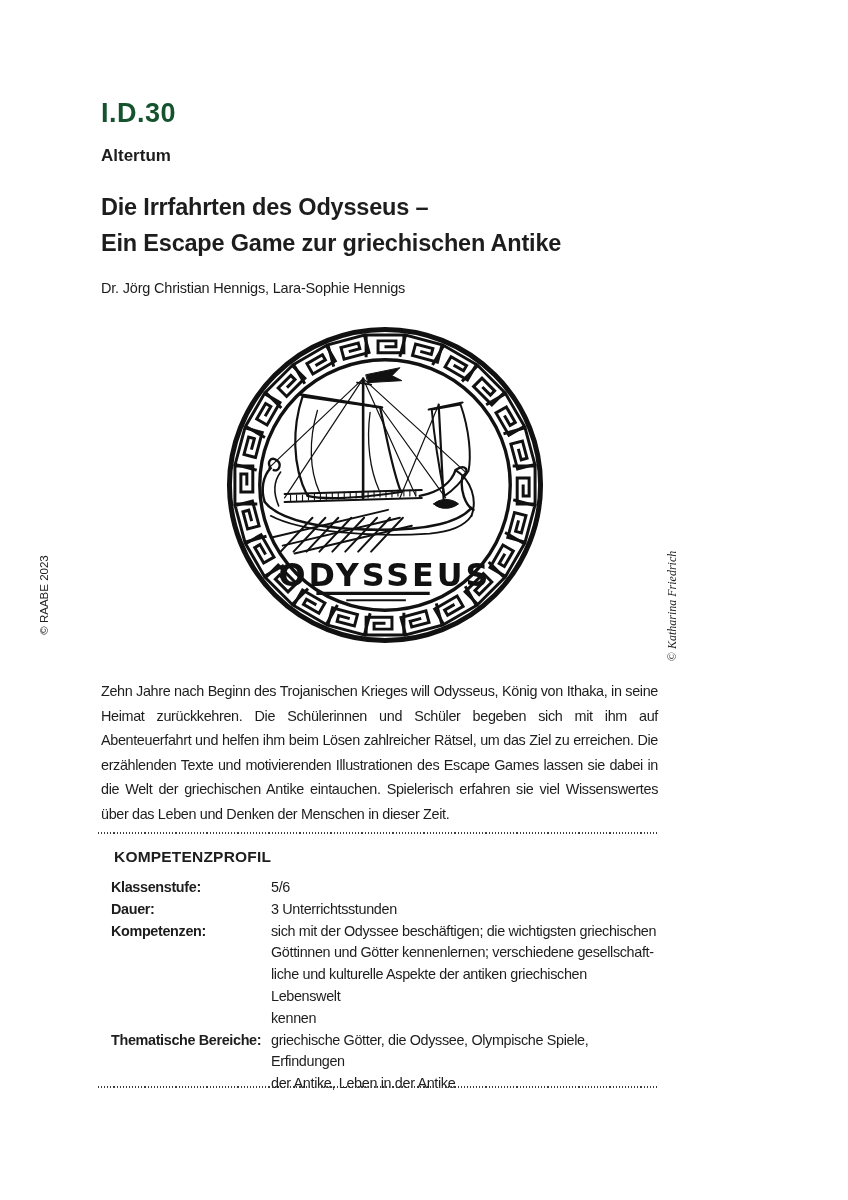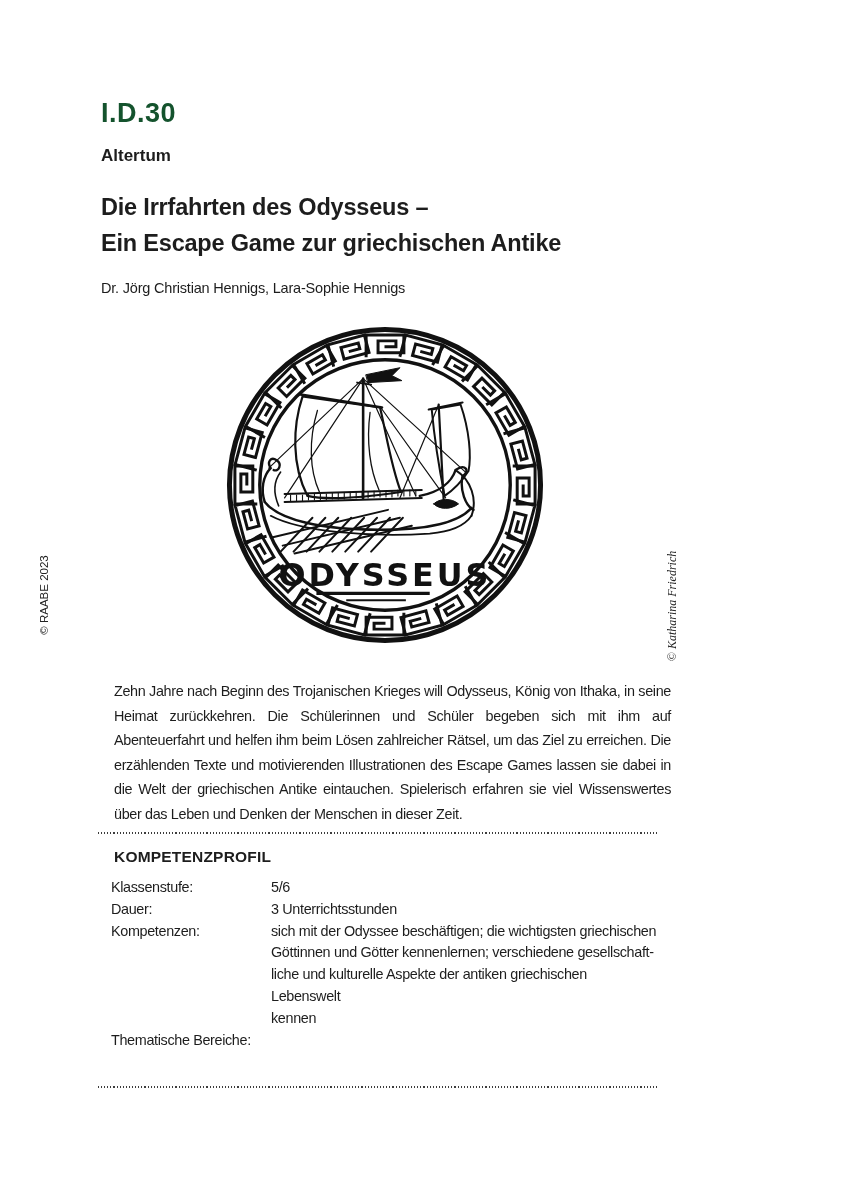--- a/index.html
+++ b/index.html
@@ -28,39 +28,39 @@
     position:absolute;font-size:11.5px;color:#222;white-space:nowrap;
   }
   .credit-left{
     left:44px;top:595px;transform:translate(-50%,-50%) rotate(-90deg);
   }
   .credit-right{
     left:672px;top:606px;transform:translate(-50%,-50%) rotate(-90deg);
     font-style:italic;font-family:"Liberation Serif",serif;font-size:12px;
   }
   .intro{
-    position:absolute;left:114px;top:679px;width:557px;
+    position:absolute;left:101px;top:679px;width:557px;
     font-size:14.4px;line-height:24.6px;text-align:justify;letter-spacing:-0.35px;
   }
   .dotted-rule{
     position:absolute;left:98px;width:561px;height:2px;
     background-image:repeating-linear-gradient(90deg,#3c3c3c 0 1.1px,transparent 1.1px 3.1px);
   }
   .rule-top{top:832px;}
   .rule-bottom{top:1086px;}
   .kp-heading{
     position:absolute;left:114px;top:848px;font-size:15.5px;font-weight:bold;
     letter-spacing:.2px;
   }
   .kp-table{
     position:absolute;left:111px;top:877px;width:546px;
     font-size:14.4px;line-height:21.8px;letter-spacing:-0.35px;
   }
   .kp-row{display:flex;align-items:flex-start;}
-  .kp-label{width:160px;flex:0 0 160px;font-weight:normal;}
+  .kp-label{width:160px;flex:0 0 160px;font-weight:bold;}
   .kp-value{flex:1;white-space:pre-line;}
 </style>
 </head>
 <body>
 
 <div class="doc-code">I.D.30</div>
 <div class="category">Altertum</div>
 <div class="page-title">Die Irrfahrten des Odysseus –
 Ein Escape Game zur griechischen Antike</div>
 <div class="authors">Dr. Jörg Christian Hennigs, Lara-Sophie Hennigs</div>
@@ -182,16 +182,18 @@
   </div>
   <div class="kp-row">
     <div class="kp-label">Kompetenzen:</div>
     <div class="kp-value">sich mit der Odyssee beschäftigen; die wichtigsten griechischen
 Göttinnen und Götter kennenlernen; verschiedene gesellschaft-
 liche und kulturelle Aspekte der antiken griechischen Lebenswelt
 kennen</div>
   </div>
   <div class="kp-row">
     <div class="kp-label">Thematische Bereiche:</div>
+    <div class="kp-value">griechische Götter, die Odyssee, Olympische Spiele, Erfindungen
+der Antike, Leben in der Antike</div>
   </div>
 </div>
 
 <div class="dotted-rule rule-bottom"></div>
 
 </body></html>

